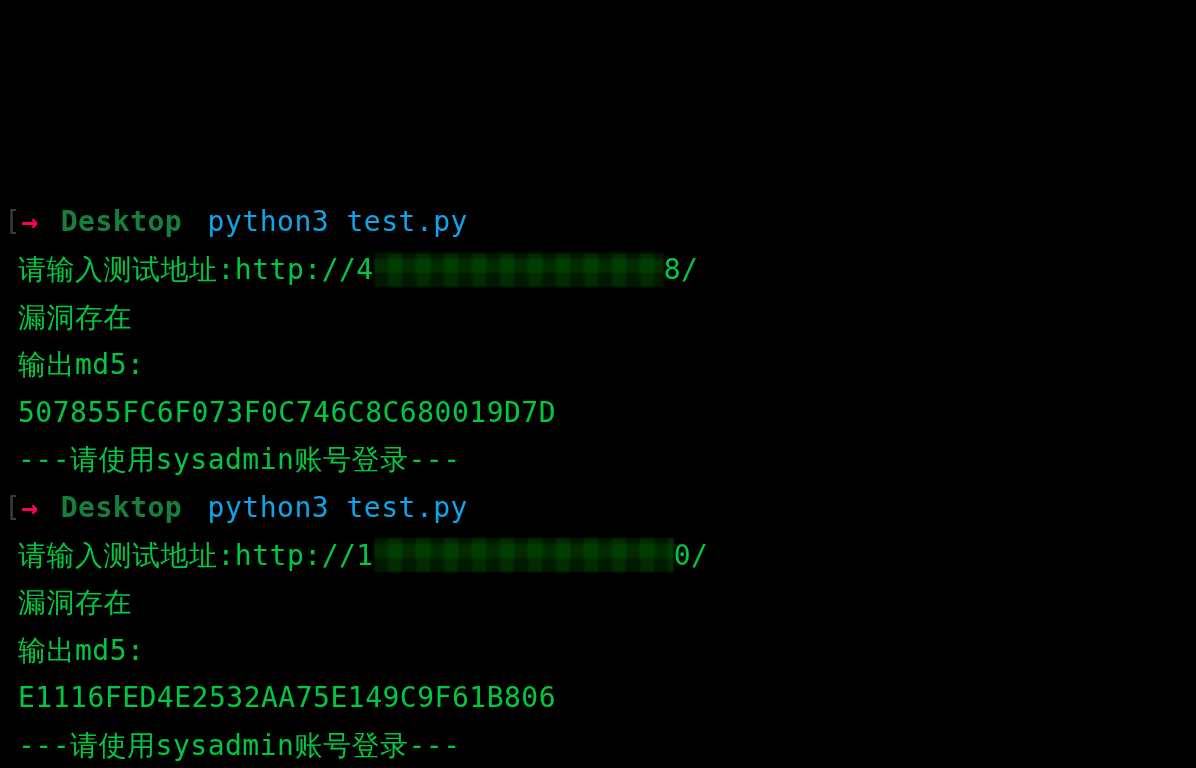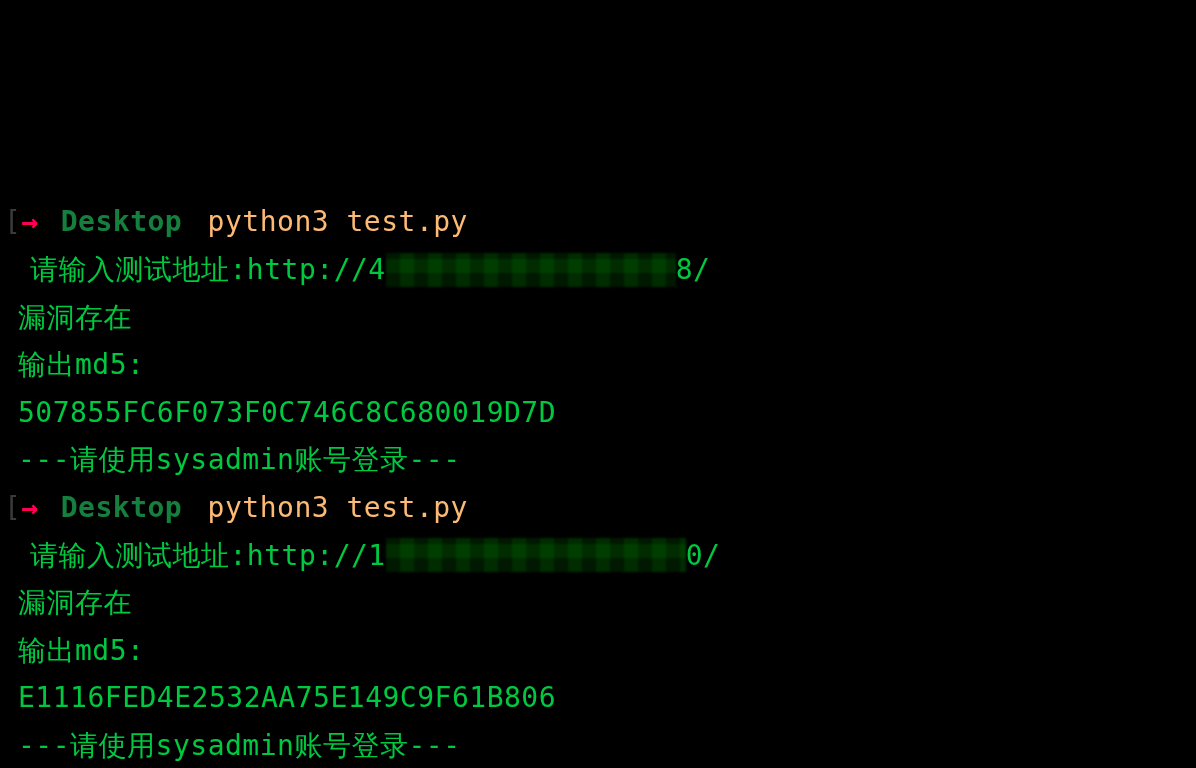--- a/index.html
+++ b/index.html
@@ -31,21 +31,21 @@
     .arrow {
       color: #ff0054;
       font-weight: bold;
     }
     .dir {
       color: #15803d;
       font-weight: bold;
       margin-left: 22px;
     }
     .cmd {
-      color: #fdba74;
+      color: #0ea5e9;
       margin-left: 8px;
     }
     .output-line {
       color: #00c840;
     }
     .redacted {
       display: inline-block;
       vertical-align: middle;
       background: 
         repeating-linear-gradient(
@@ -61,21 +61,20 @@
       background-blend-mode: screen;
       height: 34px;
       filter: blur(1px) contrast(1.2);
       image-rendering: pixelated;
     }
     .redacted-1 { width: 290px; }
     .redacted-2 { width: 300px; }
     .url-mixed {
       display: inline-flex;
       align-items: center;
-      margin-left: 12px;
     }
   </style>
 </head>
 <body>
 
 
 
 <div id="terminal"><div class="prompt-line"><span class="bracket">[</span><span class="arrow">→</span><span class="dir">Desktop</span><span class="cmd"> python3 test.py</span></div><div class="output-line"><span class="url-mixed"><span>请输入测试地址:http://4</span><span class="redacted redacted-1"></span><span>8/</span></span></div><div class="output-line">漏洞存在</div><div class="output-line">输出md5:</div><div class="output-line">507855FC6F073F0C746C8C680019D7D</div><div class="output-line">---请使用sysadmin账号登录---</div><div class="prompt-line"><span class="bracket">[</span><span class="arrow">→</span><span class="dir">Desktop</span><span class="cmd"> python3 test.py</span></div><div class="output-line"><span class="url-mixed"><span>请输入测试地址:http://1</span><span class="redacted redacted-2"></span><span>0/</span></span></div><div class="output-line">漏洞存在</div><div class="output-line">输出md5:</div><div class="output-line">E1116FED4E2532AA75E149C9F61B806</div><div class="output-line">---请使用sysadmin账号登录---</div></div>
 
 

